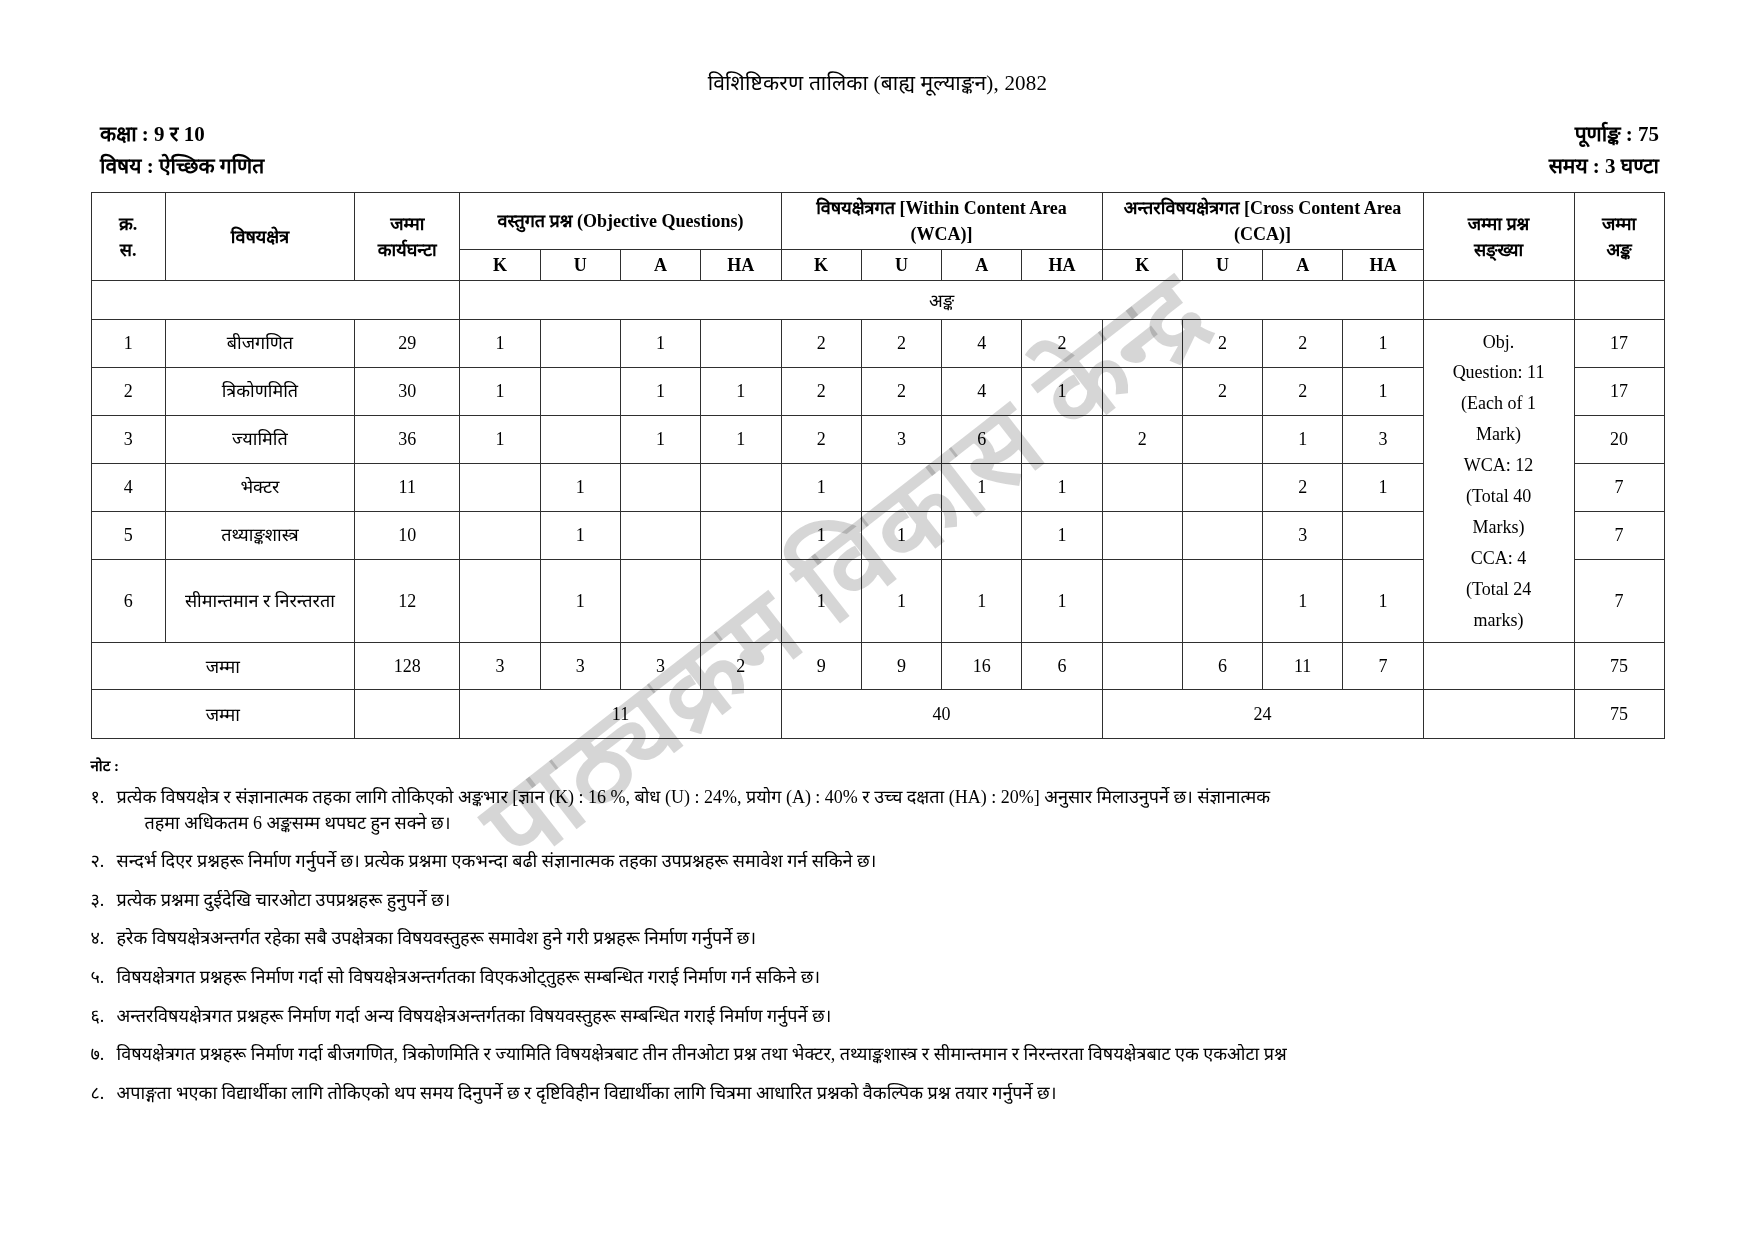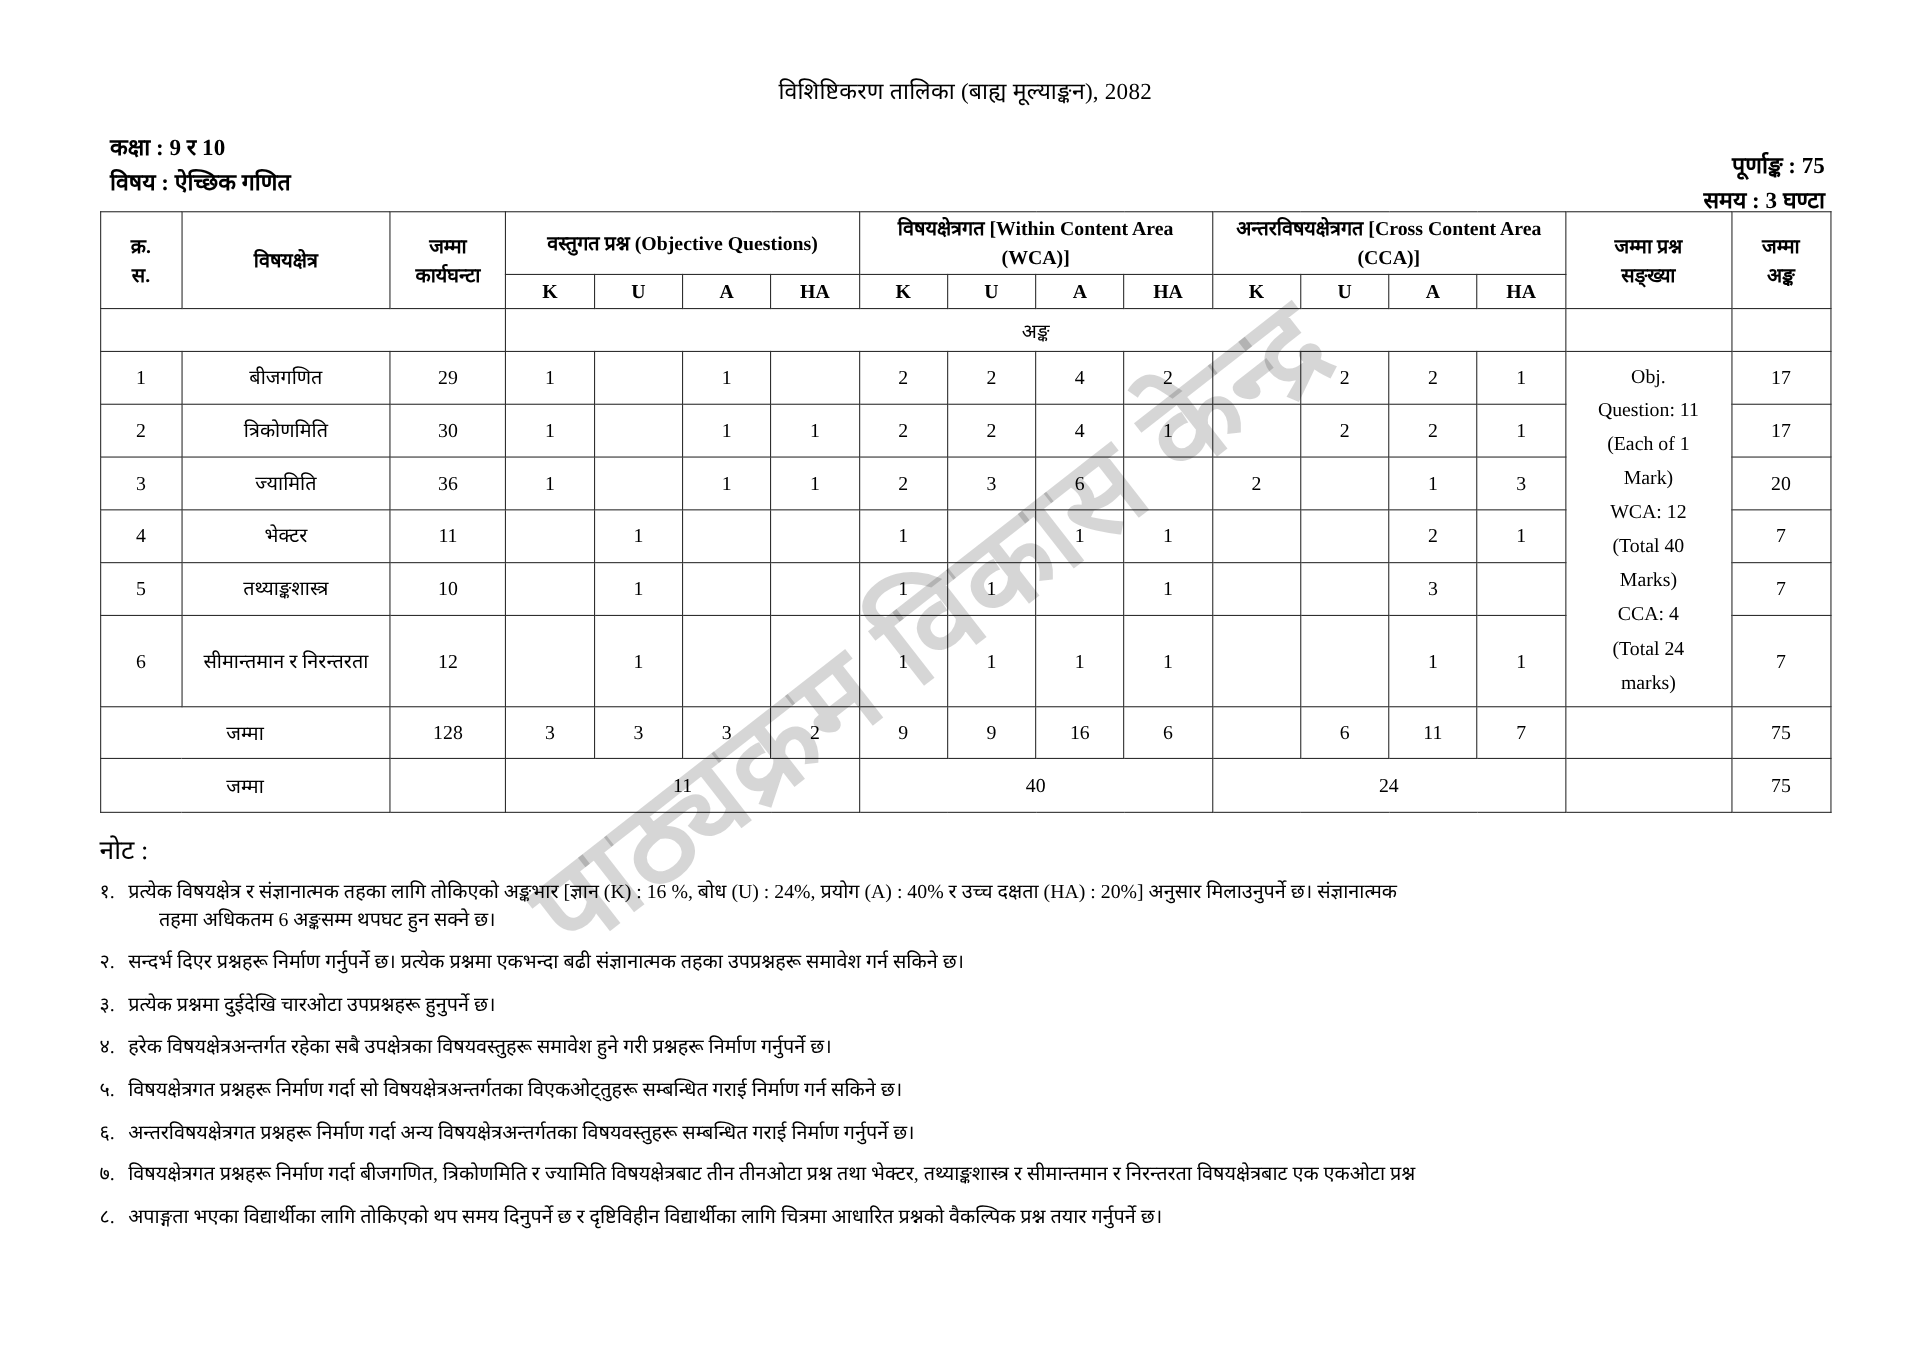--- a/index.html
+++ b/index.html
@@ -60,21 +60,21 @@
   }
   .meta-row {
     position: relative;
     margin-top: 22px;
     padding: 0 47px 0 100px;
     font-size: 21px;
     font-weight: 700;
     height: 62px;
   }
   .meta-left { position: absolute; left: 100px; top: 0; line-height: 32px; }
-  .meta-right { position: absolute; right: 96px; top: 16px; line-height: 32px; text-align: right;}
+  .meta-right { position: absolute; right: 96px; top: 0; line-height: 32px; text-align: right;}
   .meta-left div, .meta-right div { white-space: nowrap; }
 
   
   table.spec {
     border-collapse: collapse;
     table-layout: fixed;
     margin: 12px auto 0 auto;
     width: 1574px;
     position: relative;
     z-index: 2;
@@ -144,22 +144,22 @@
 
   
   .notes {
     margin: 16px auto 0 auto;
     width: 1580px;
     padding-left: 6px;
     position: relative;
     z-index: 2;
   }
   .notes-title {
-    font-size: 24px;
-    font-weight: 400;
+    font-size: 15px;
+    font-weight: 700;
     margin-bottom: 10px;
   }
   .note-item {
     display: flex;
     font-size: 18px;
     line-height: 1.42;
     margin-bottom: 13px;
     font-weight: 400;
   }
   .note-num {

